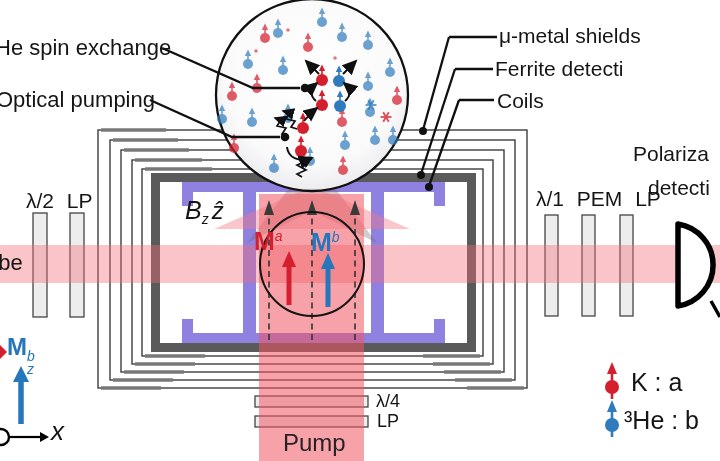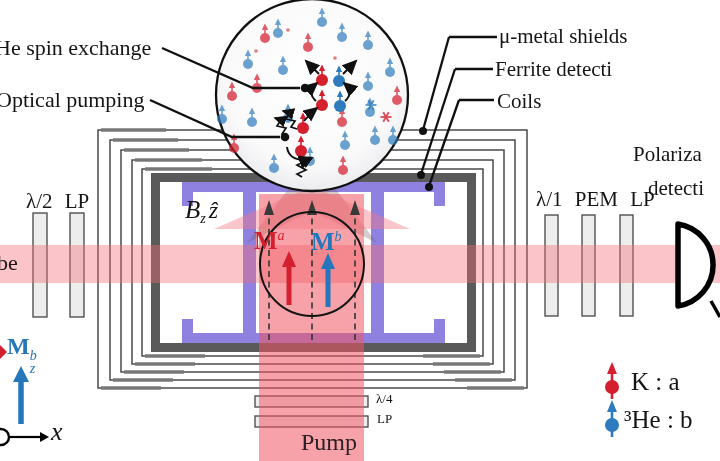--- a/index.html
+++ b/index.html
@@ -1,34 +1,34 @@
 <!DOCTYPE html>
 <html><head>
 <meta charset="utf-8">
 <style>
   html,body{margin:0;padding:0;background:#fff;}
   #stage{position:relative;width:720px;height:461px;overflow:hidden;background:#fff;
-         font-family:Liberation Serif, serif;}
+         font-family:Liberation Sans, sans-serif;}
   #diagram{position:absolute;left:0;top:0;}
   .lbl{position:absolute;color:#151515;font-size:21px;white-space:nowrap;line-height:1.05;}
   .big{font-size:22px;}
   .it{font-style:italic;}
   .red{color:#d41f2e;}
   .blue{color:#2576bb;}
   .sup{font-size:14px;vertical-align:9px;font-style:italic;}
   .sub{font-size:14px;vertical-align:-5px;font-style:italic;}
   .mzstack{display:inline-flex;flex-direction:column;font-size:14px;line-height:0.95;
            font-style:italic;vertical-align:-6px;}
   .ws6{word-spacing:7px;}
-  .sz19{font-size:13px;}
+  .sz19{font-size:18px;}
   .sz23{font-size:25px;}
   .sz24{font-size:24px;}
   .sz25{font-size:25px;}
   .sz26{font-size:26px;}
-  .pumpc{color:#2a2127;margin-left:18px;}
+  .pumpc{color:#2a2127;}
 </style>
 </head>
 <body>
 
 <div id="stage">
 
 <svg id="diagram" width="720" height="461" viewBox="0 0 720 461">
   <defs>
     <radialGradient id="insetGrad" cx="50%" cy="42%" r="62%">
       <stop offset="0%" stop-color="#ffffff"></stop>

